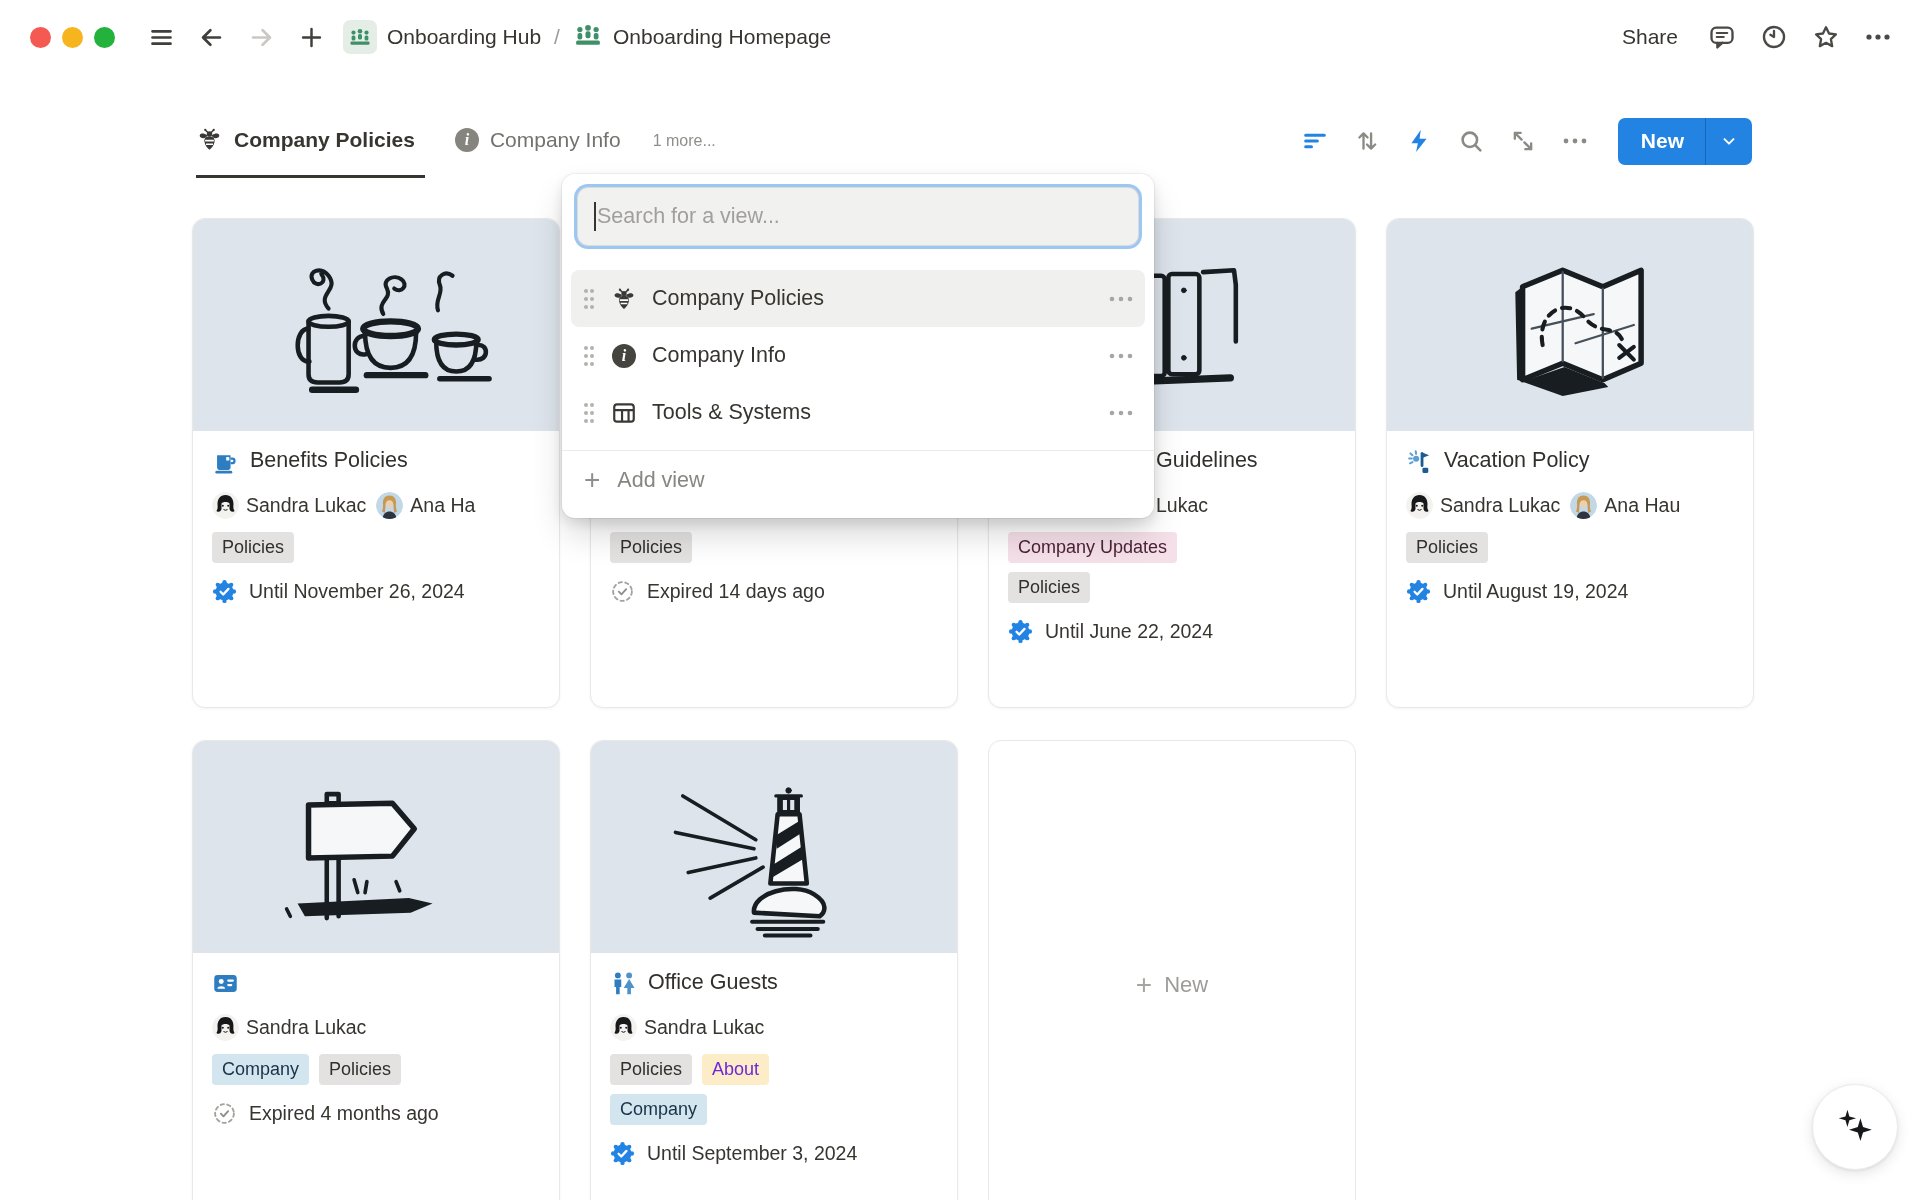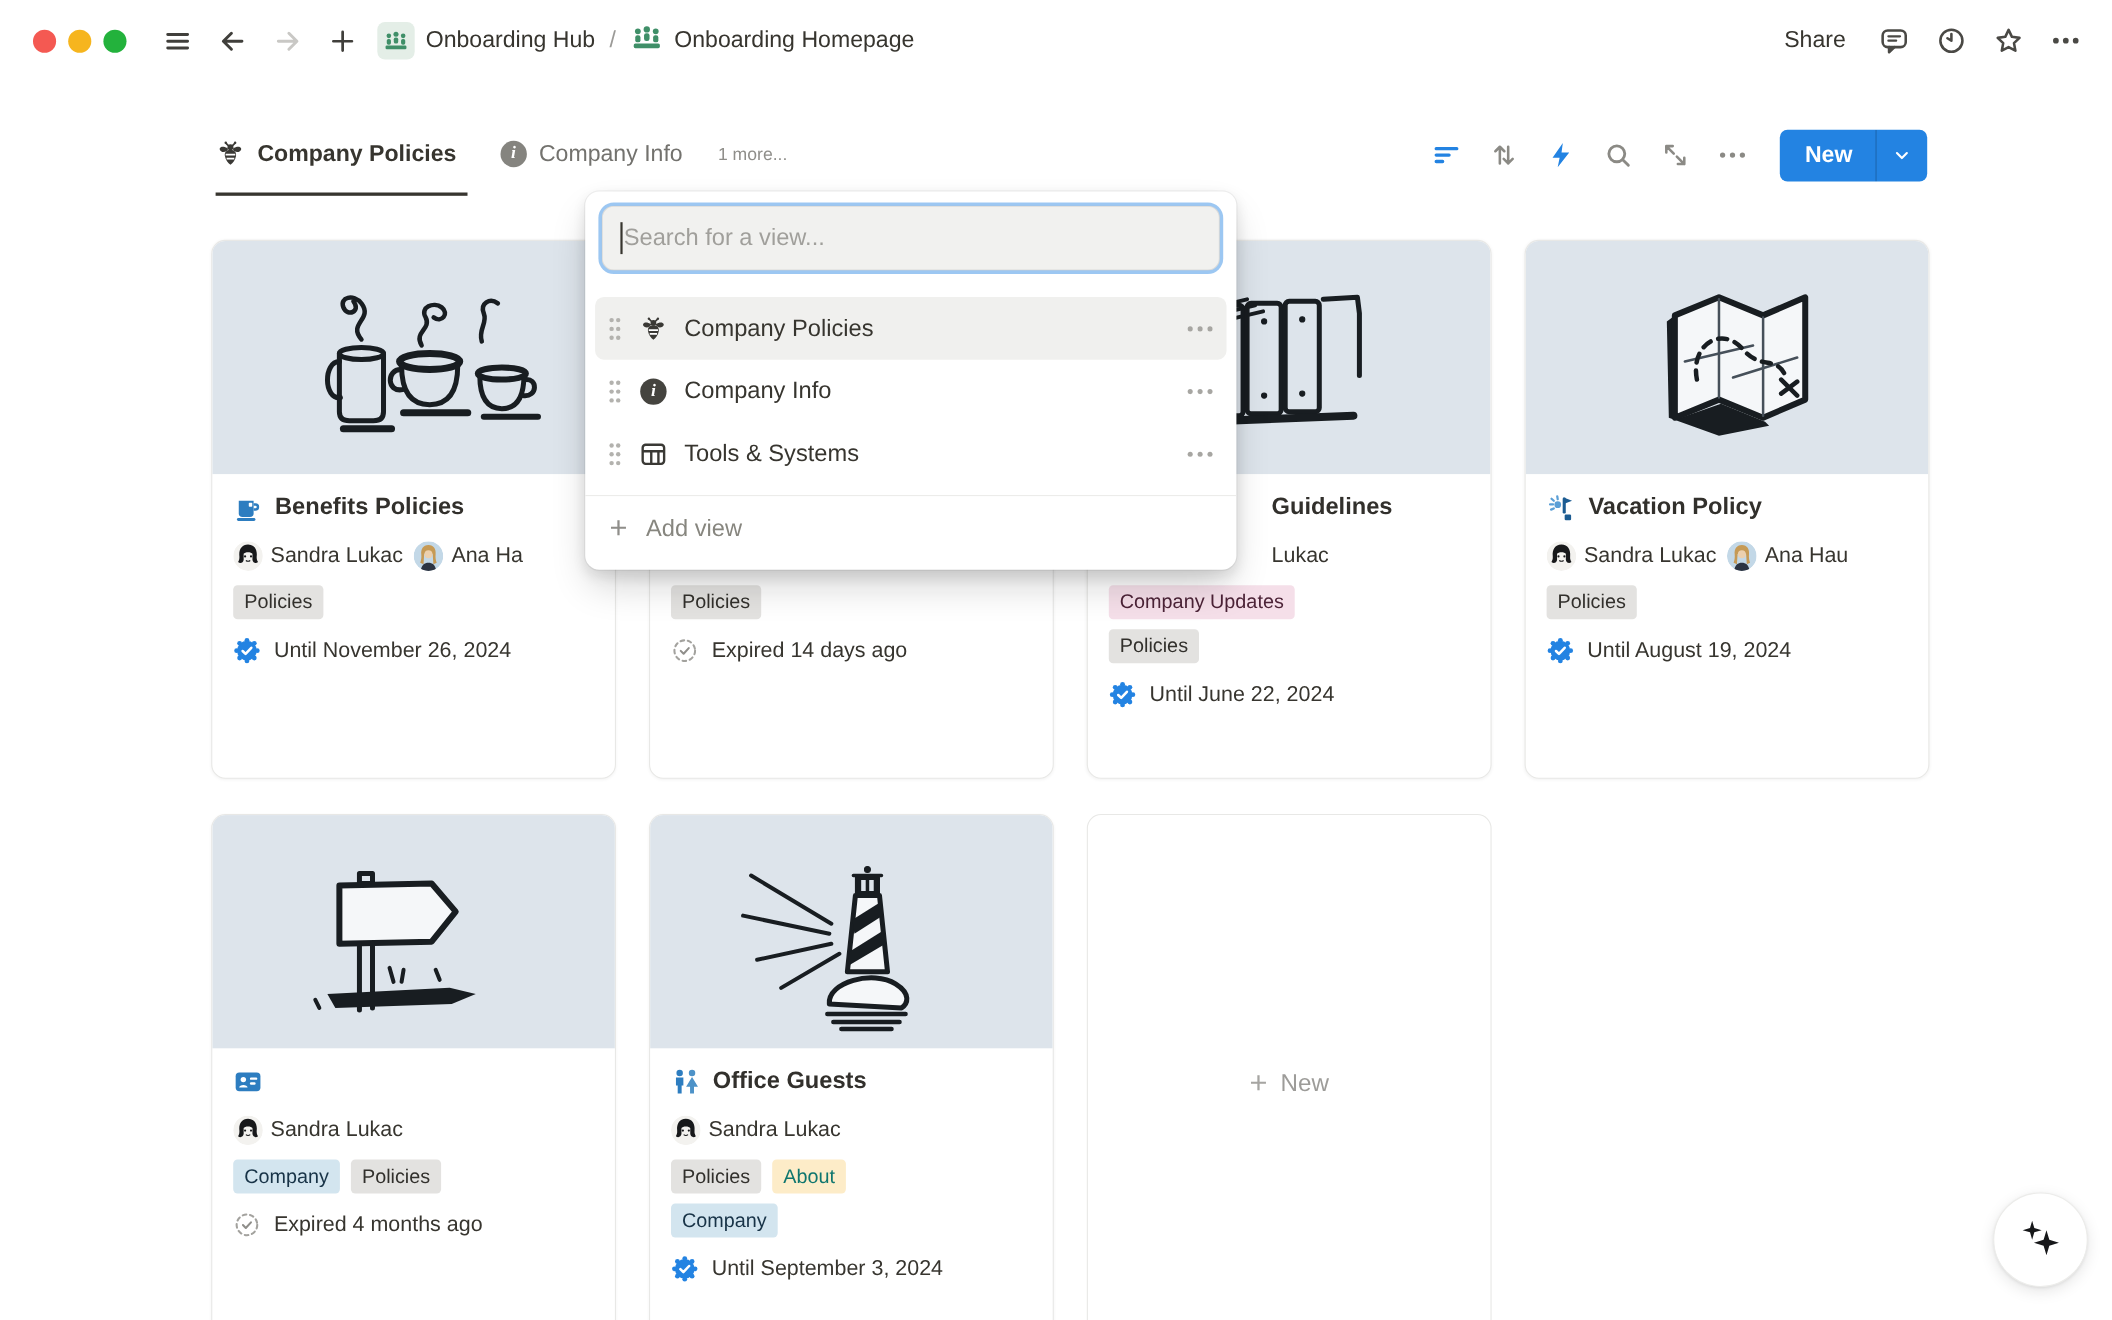--- a/index.html
+++ b/index.html
@@ -37,43 +37,43 @@
 
   
   .board { position:absolute; left:192px; top:218px;
     display:grid; grid-template-columns:repeat(4,368px); grid-auto-rows:490px;
     column-gap:30px; row-gap:32px; }
   .card { background:#fff; border:1px solid #e8e8e6; border-radius:13px;
     box-shadow:0 1px 3px rgba(0,0,0,0.05); overflow:hidden; }
   .card-img { height:212px; background:#dde4eb; display:flex; align-items:center; justify-content:center; }
   .card-body { padding:15px 19px 0; }
   .title-row { display:flex; gap:11px; align-items:flex-start; min-height:30px;
-    font-size:21.5px; font-weight:700; line-height:1.36; color:#32302c; }
+    font-size:21.5px; font-weight:400; line-height:1.36; color:#32302c; }
   .title-row h3 { font-size:inherit; font-weight:inherit; }
   .card-icon { flex:0 0 27px; width:27px; height:27px; margin-top:2px; }
   .people-row { display:flex; align-items:center; gap:10px; margin-top:15px; min-height:28px;
     font-size:19.5px; white-space:nowrap; overflow:hidden; }
   .person { display:flex; align-items:center; gap:7px; }
   .avatar { width:27px; height:27px; border-radius:50%; overflow:hidden; flex:none; }
   .tags-row { display:flex; gap:10px; margin-top:13px; flex-wrap:wrap; }
   .tags-row + .tags-row { margin-top:9px; }
   .tag { font-size:18px; padding:3px 10px; border-radius:4px; line-height:1.4; }
   .tag.gray { background:#e3e2e0; color:#32302c; }
   .tag.pink { background:#f5dfe9; color:#4c2337;text-align:center; }
   .tag.blue { background:#d3e5ef; color:#183347; }
-  .tag.yellow { background:#fdecc8; color:#0f766e; }
+  .tag.yellow { background:#fdecc8; color:#6d28d9; }
   .date-row { display:flex; align-items:center; gap:12px; margin-top:16px; font-size:19.5px; }
   .badge-icon { width:25px; height:25px; flex:none; }
   .indent { padding-left:148px; }
   .new-card { display:flex; align-items:center; justify-content:center; gap:12px;
     color:#9d9c99; font-size:22px; box-shadow:none; }
   .new-card .plus { font-size:28px; font-weight:400; color:#a6a5a2; }
 
   
-  .view-menu { position:absolute; left:532px; top:174px; width:592px; background:#fff; border-radius:13px;
+  .view-menu { position:absolute; left:562px; top:174px; width:592px; background:#fff; border-radius:13px;
     box-shadow:0 0 0 1px rgba(15,15,15,0.05), 0 5px 12px rgba(15,15,15,0.1), 0 18px 36px -6px rgba(15,15,15,0.2);
     padding:13px 0 9px; z-index:50; }
   .search-wrap { margin:0 15px 24px; position:relative; }
   .search-input { width:100%; height:59px; border-radius:11px; background:#f1f1ef;
     border:1px solid rgba(0,0,0,0.09); box-shadow:0 0 0 3px rgba(35,131,226,0.45);
     font-size:21.5px; padding:0 19px; color:#37352f; outline:none; font-family:inherit; }
   .search-input::placeholder { color:#a09f9b; }
   .caret { position:absolute; left:17px; top:15px; width:2px; height:29px; background:#37352f; }
   .menu-item { margin:0 9px; height:57px; display:flex; align-items:center; gap:15px;
     padding:0 11px; border-radius:8px; font-size:21.5px; color:#37352f; }

